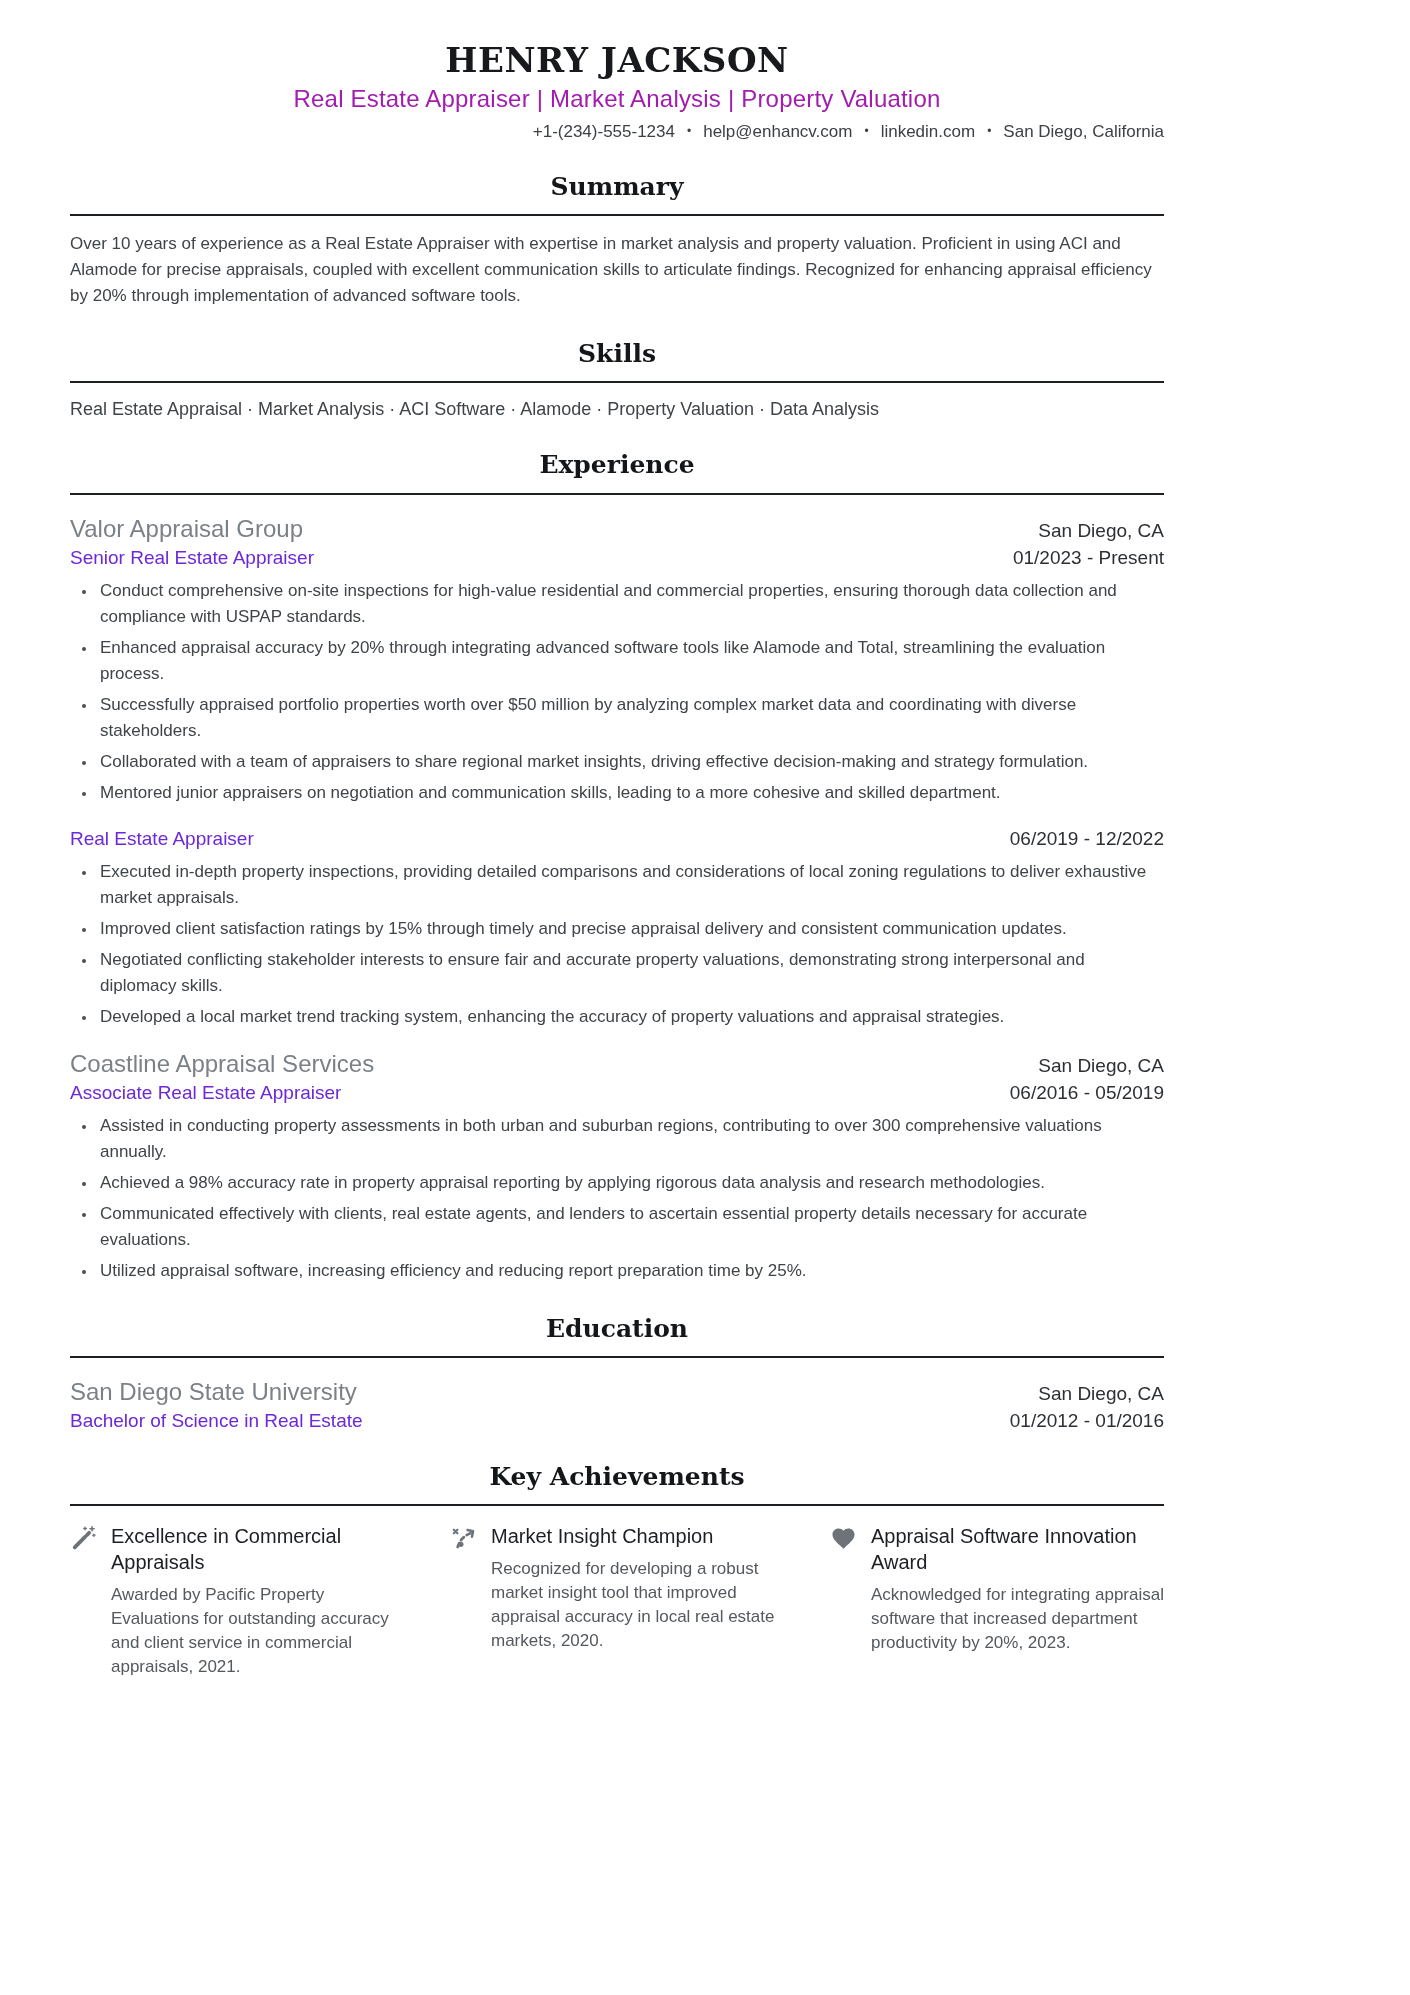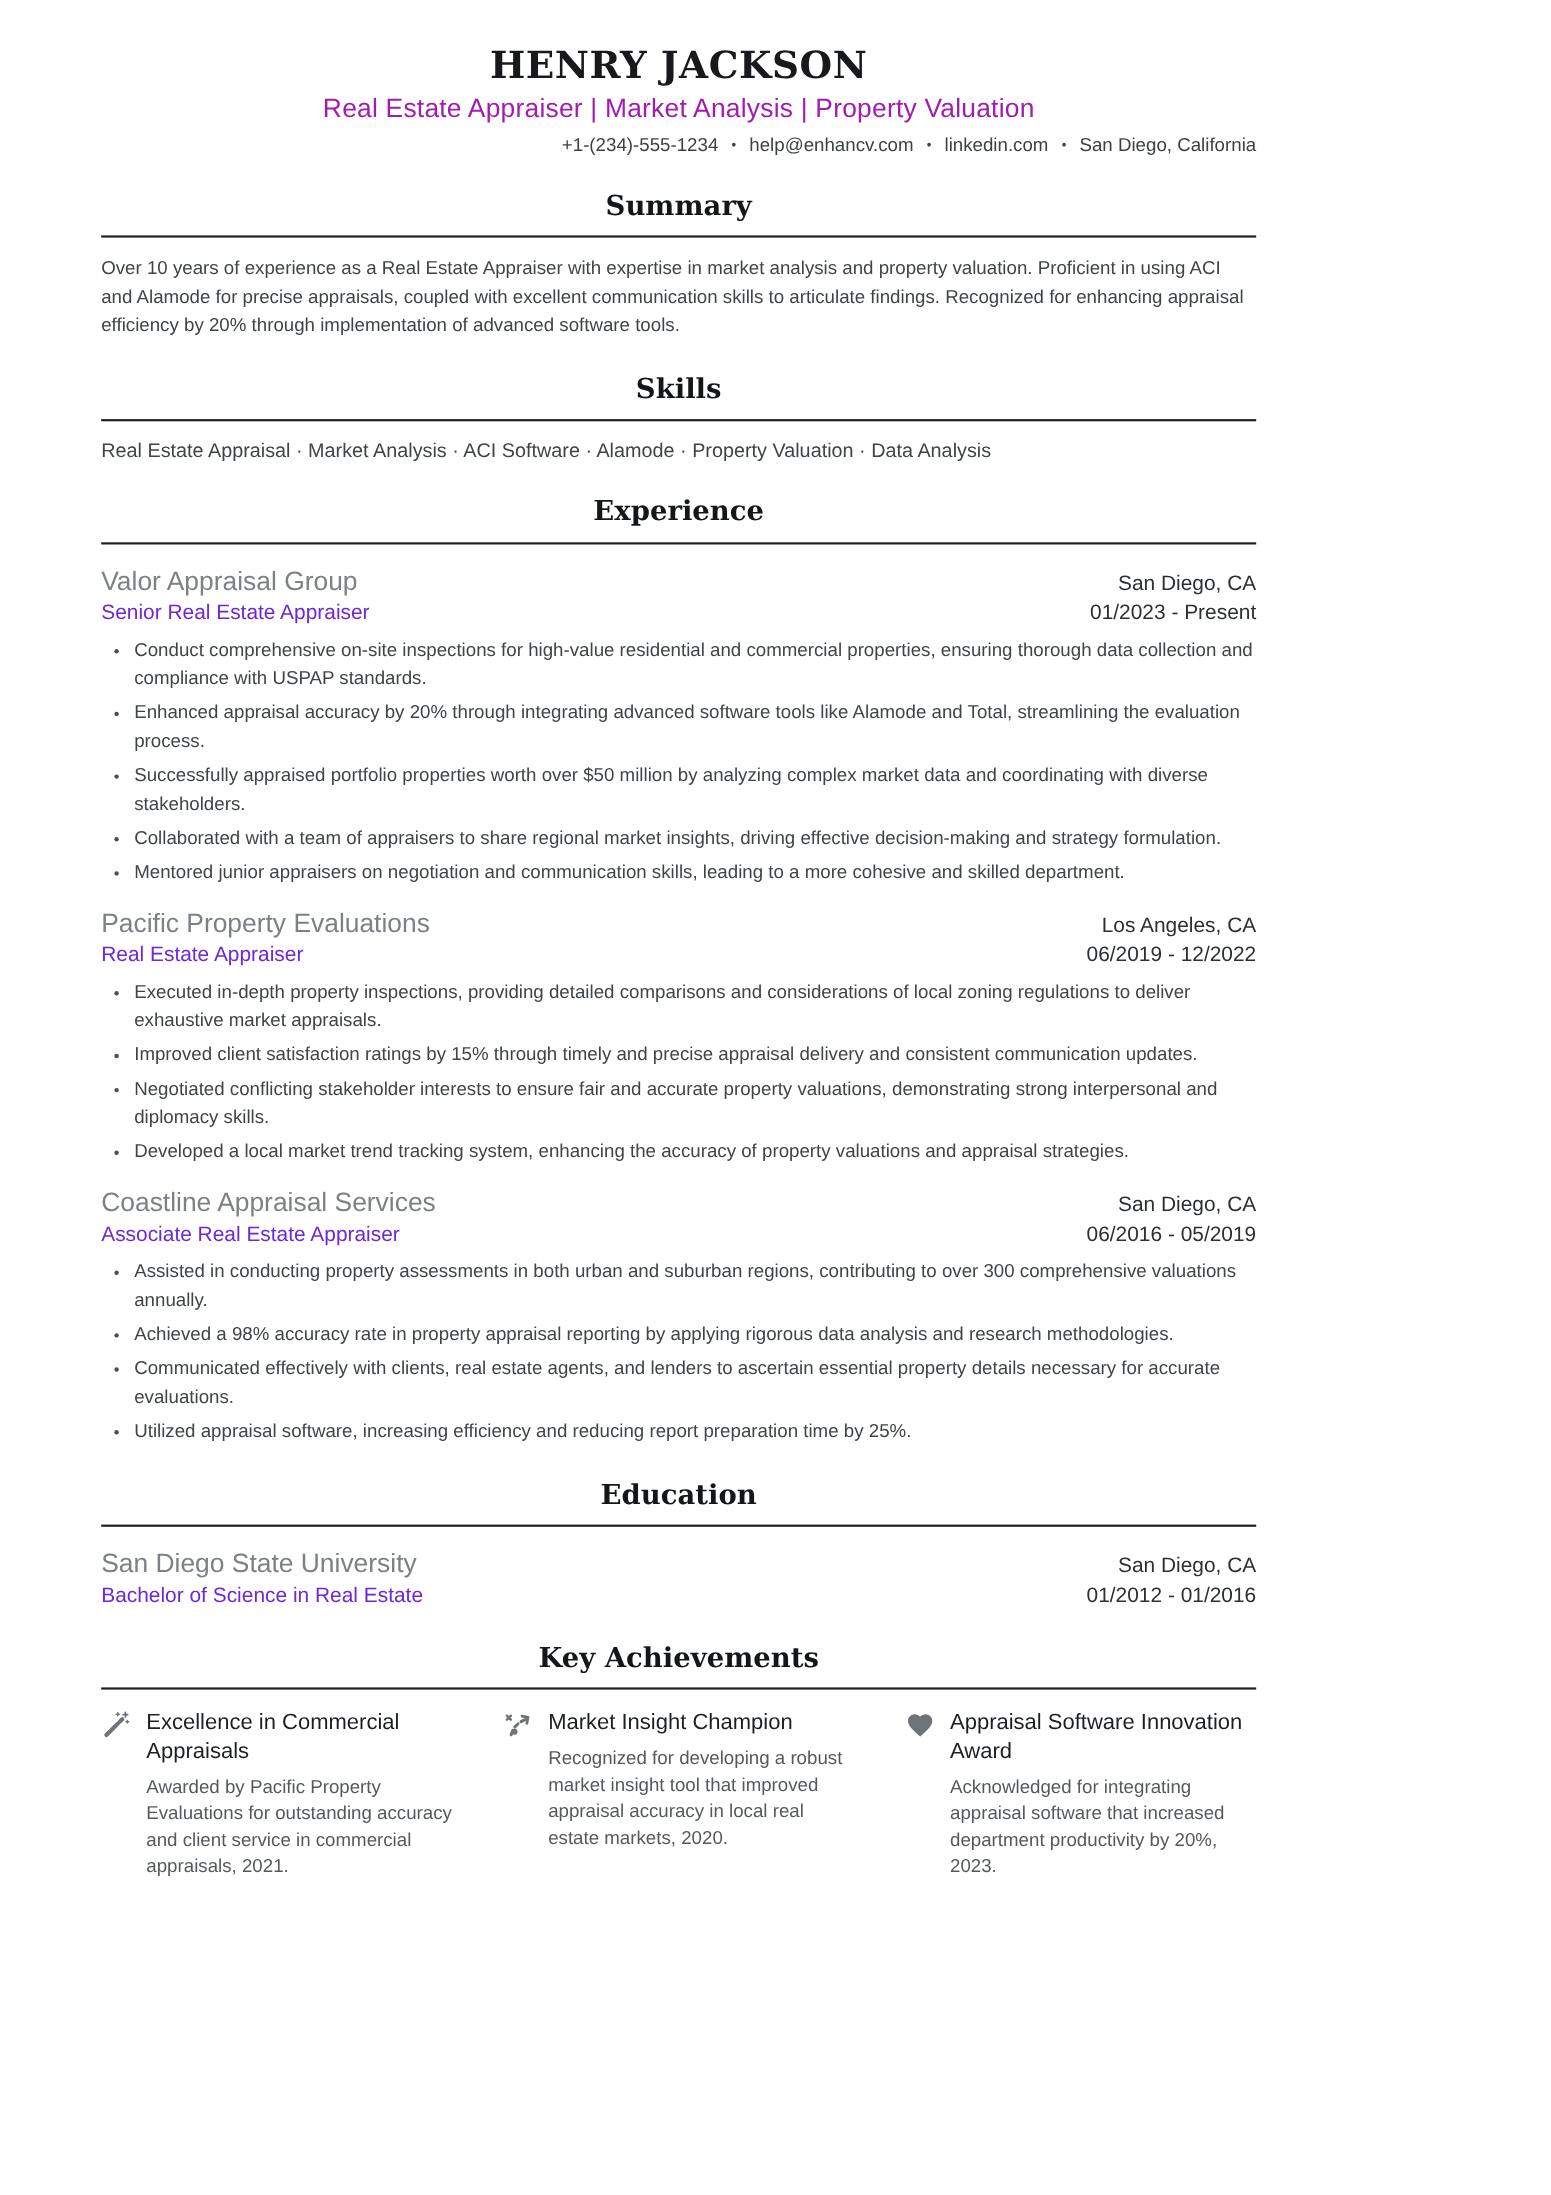--- a/index.html
+++ b/index.html
@@ -1,18 +1,18 @@
 <!DOCTYPE html>
 <html><head>
 <meta charset="utf-8">
 <style>
   html,body{margin:0;padding:0;background:#fff;}
   .page{
     width:1234px;height:1995px;position:relative;box-sizing:border-box;
-    padding:36px 92px 0;background:#fff;
+    padding:36px 70px 0;background:#fff;
     font-family:"Liberation Sans",sans-serif;color:#3f4448;
   }
   
   .name{
     font-family:"DejaVu Serif",serif;font-weight:700;font-size:34px;
     text-align:center;color:#17191c;letter-spacing:.5px;margin:4px 0 0;line-height:1.2;
   }
   .tagline{
     text-align:center;font-size:24px;color:#a21caf;margin-top:4px;letter-spacing:.2px;
   }
@@ -97,24 +97,20 @@
         <li>Conduct comprehensive on-site inspections for high-value residential and commercial properties, ensuring thorough data collection and compliance with USPAP standards.</li>
         <li>Enhanced appraisal accuracy by 20% through integrating advanced software tools like Alamode and Total, streamlining the evaluation process.</li>
         <li>Successfully appraised portfolio properties worth over $50 million by analyzing complex market data and coordinating with diverse stakeholders.</li>
         <li>Collaborated with a team of appraisers to share regional market insights, driving effective decision-making and strategy formulation.</li>
         <li>Mentored junior appraisers on negotiation and communication skills, leading to a more cohesive and skilled department.</li>
       </ul>
     </div>
 
     <div class="job">
       <div class="row">
-        <span class="company">Pacific Property Evaluations</span>
-        <span class="loc">Los Angeles, CA</span>
-      </div>
-      <div class="row">
         <span class="role">Real Estate Appraiser</span>
         <span class="dates">06/2019 - 12/2022</span>
       </div>
       <ul>
         <li>Executed in-depth property inspections, providing detailed comparisons and considerations of local zoning regulations to deliver exhaustive market appraisals.</li>
         <li>Improved client satisfaction ratings by 15% through timely and precise appraisal delivery and consistent communication updates.</li>
         <li>Negotiated conflicting stakeholder interests to ensure fair and accurate property valuations, demonstrating strong interpersonal and diplomacy skills.</li>
         <li>Developed a local market trend tracking system, enhancing the accuracy of property valuations and appraisal strategies.</li>
       </ul>
     </div>

